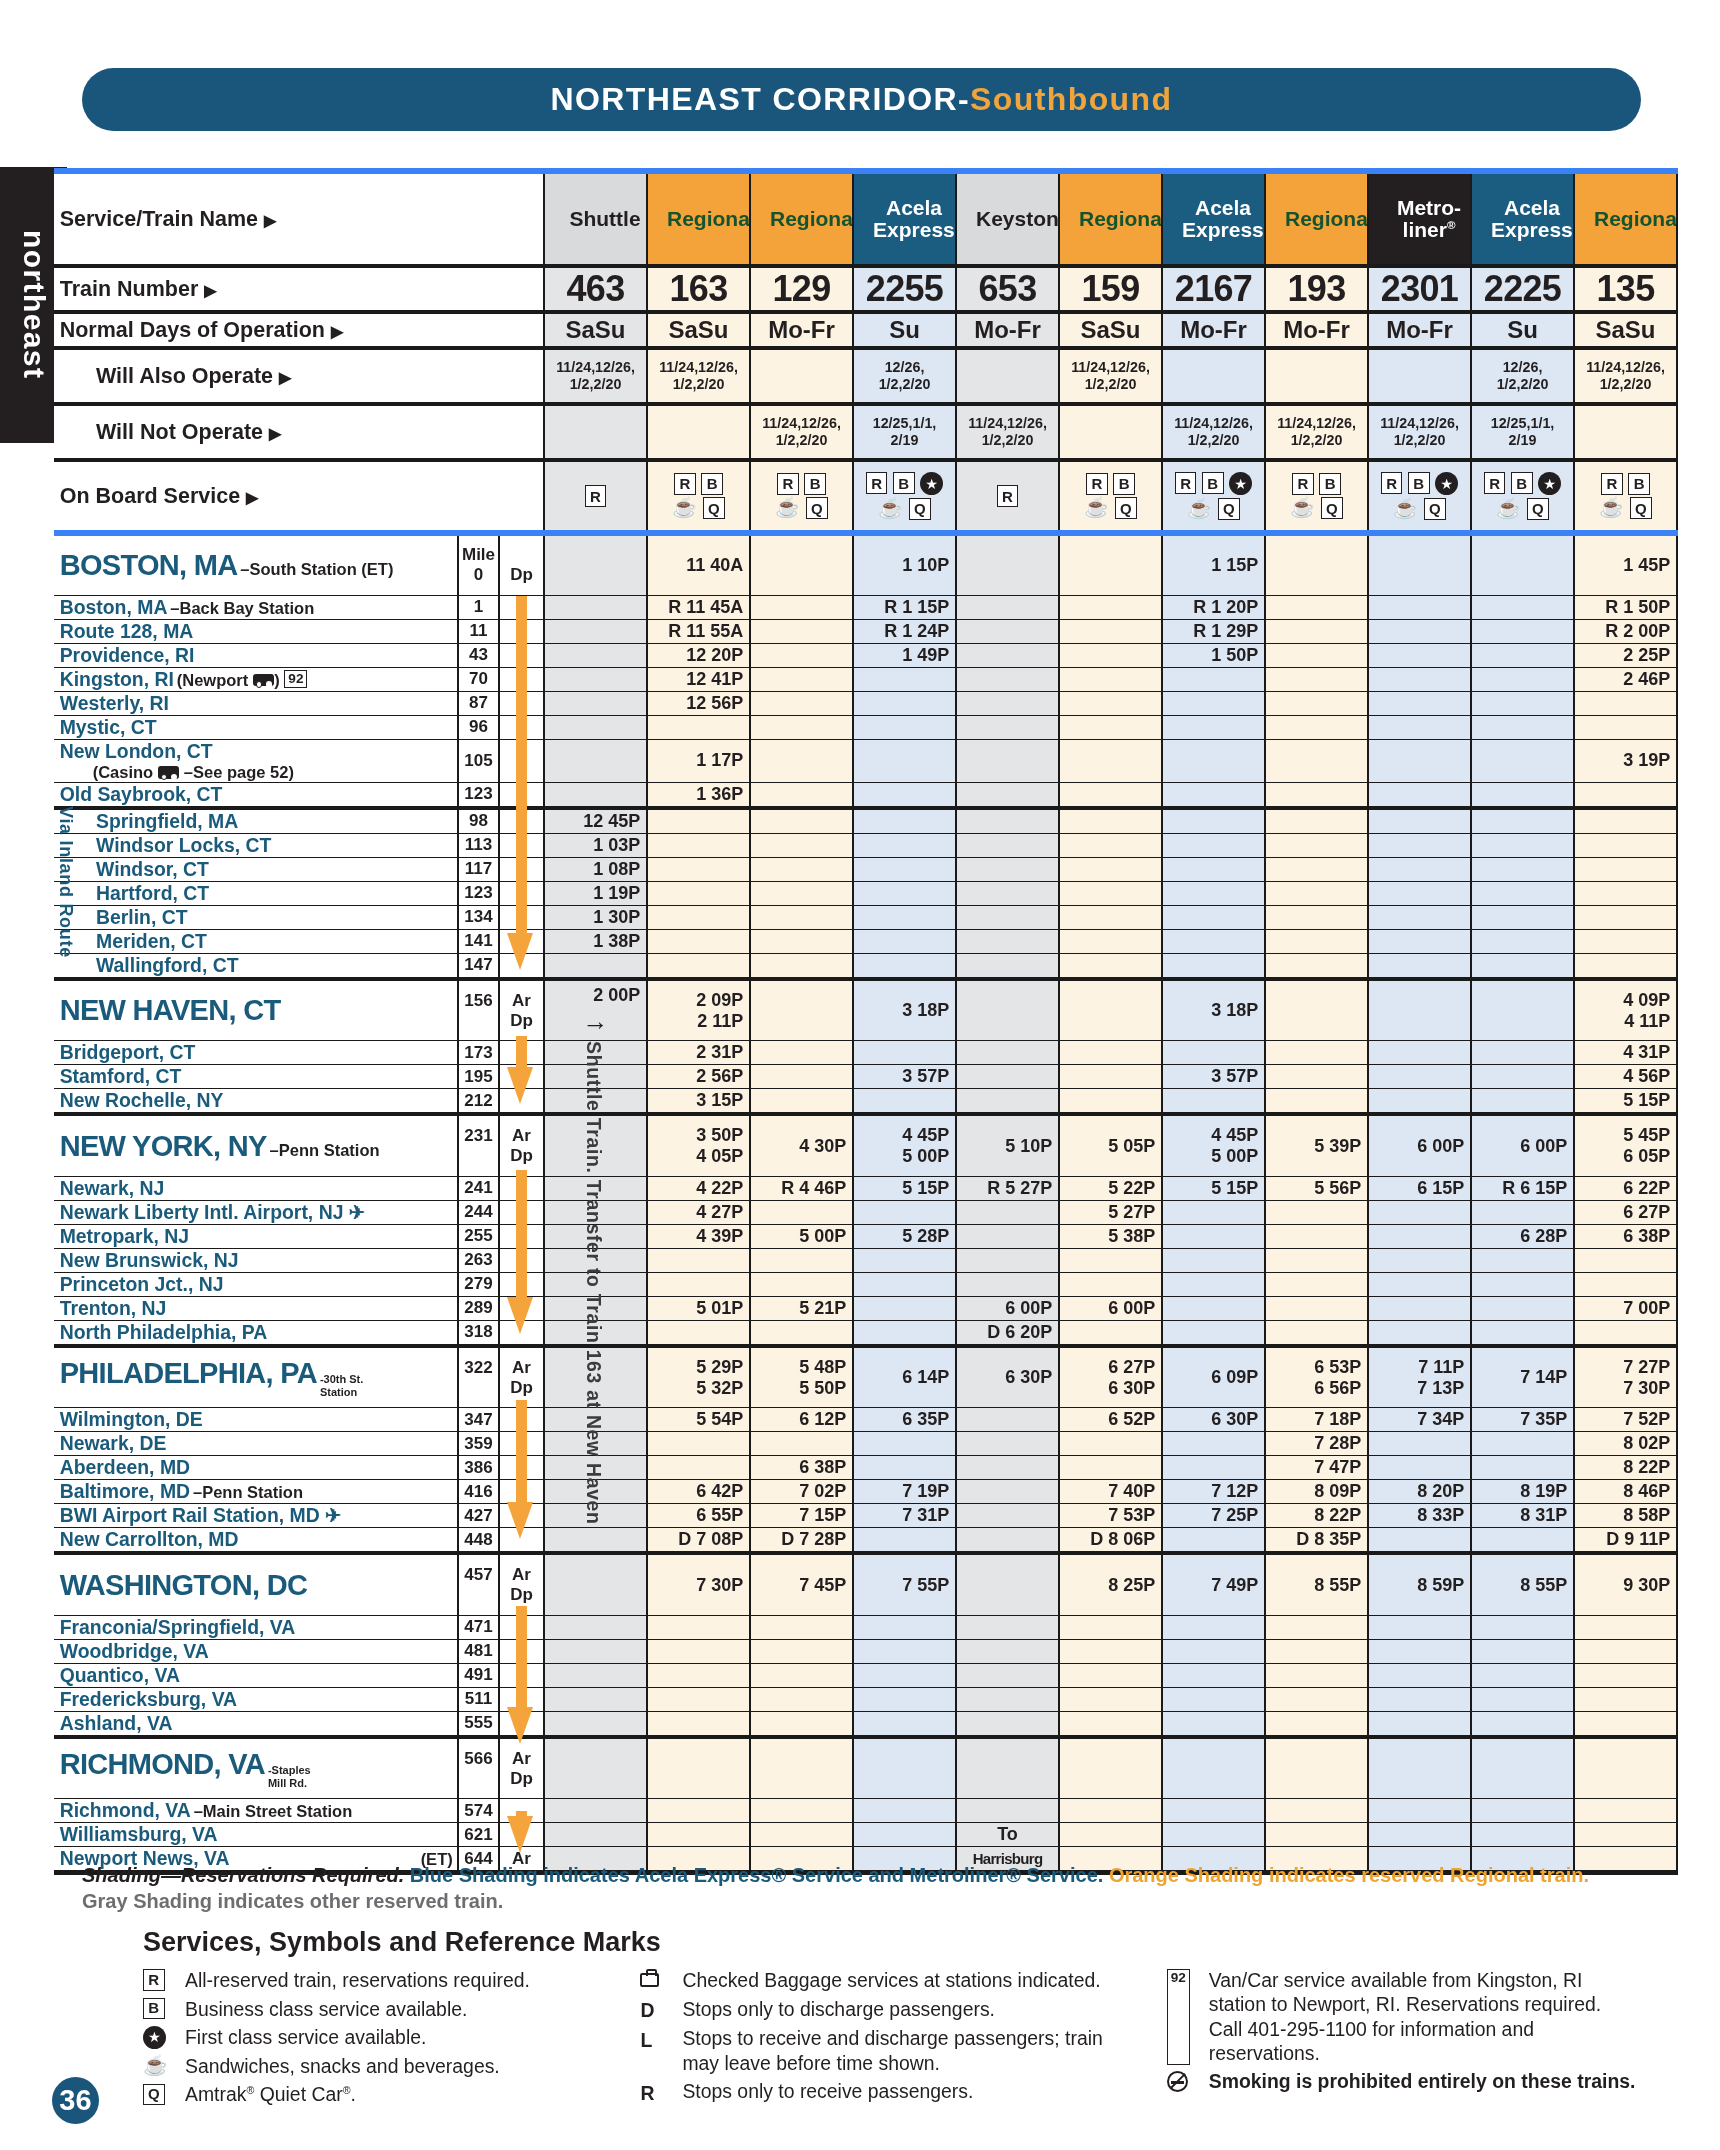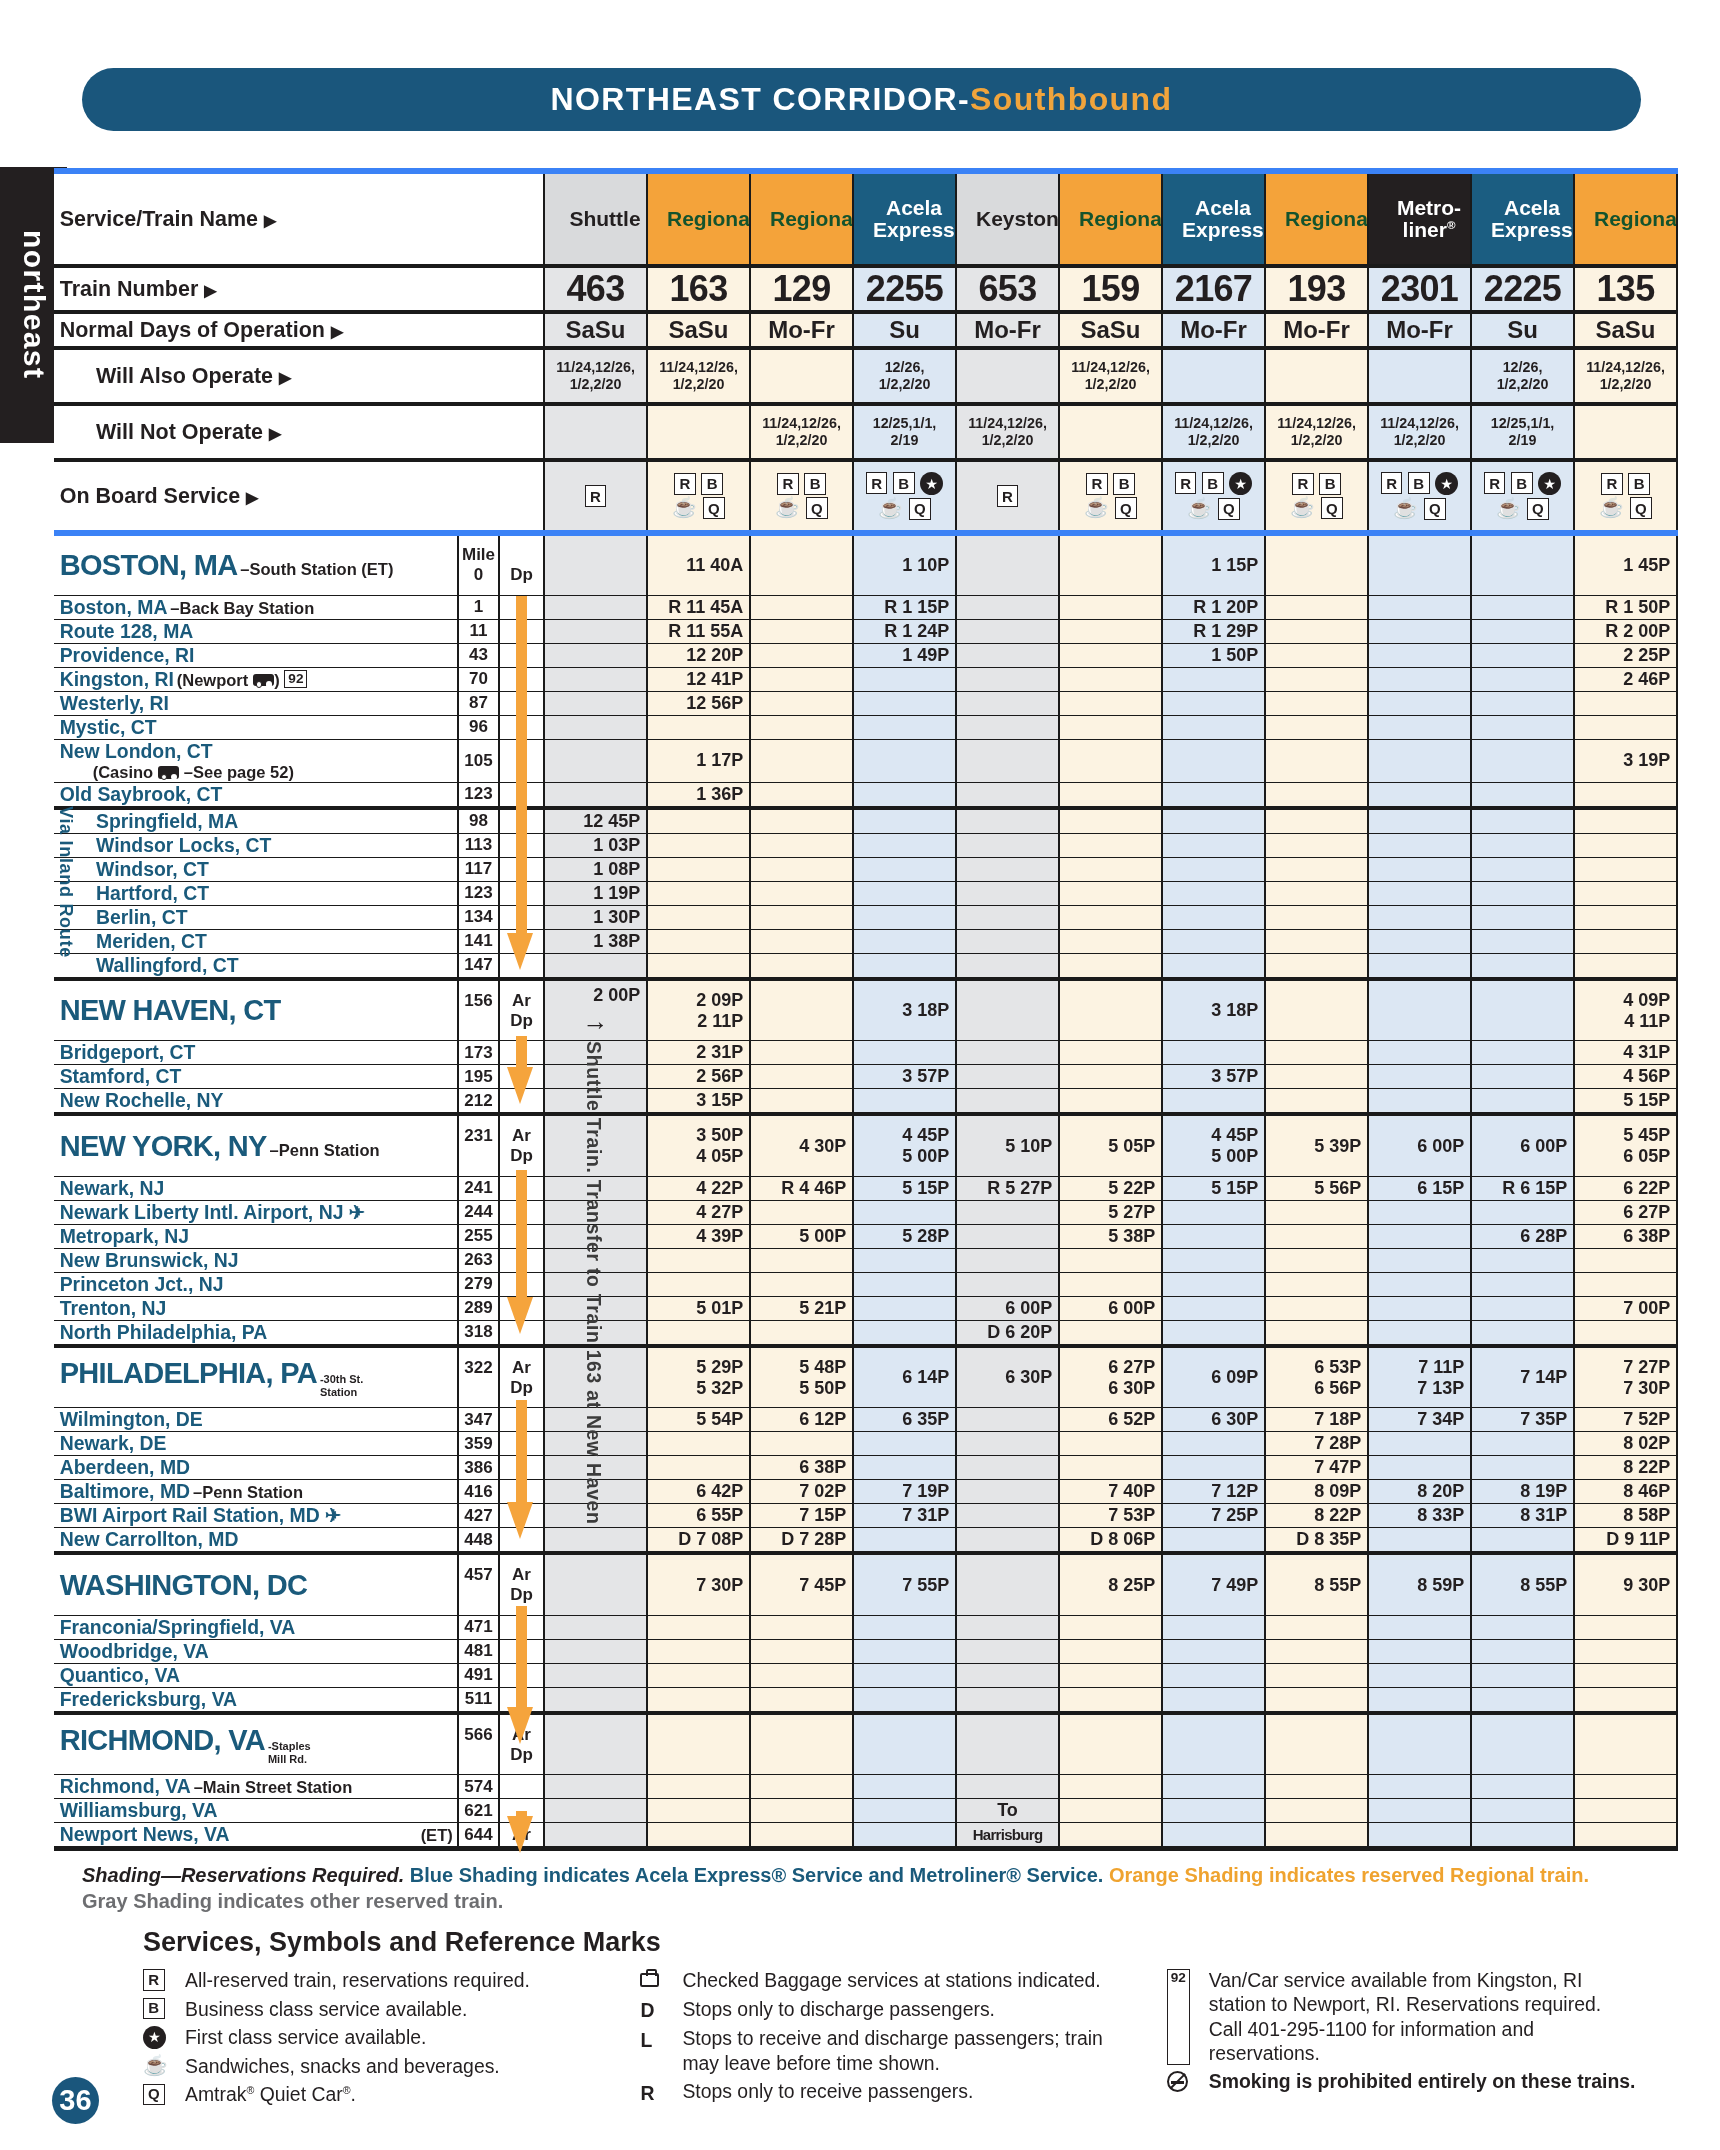--- a/index.html
+++ b/index.html
@@ -1925,20 +1925,40 @@
             <td class="tcell cp"></td>
             <td class="tcell cb"></td>
             <td class="tcell cg"></td>
             <td class="tcell cp"></td>
             <td class="tcell cb"></td>
             <td class="tcell cp"></td>
             <td class="tcell cb"></td>
             <td class="tcell cb"></td>
             <td class="tcell cp"></td>
           </tr>
+          <tr class="h-n">
+            <td class="labcell">
+              <span class="lab-flex">
+                <span class="sname">Ashland, VA</span>
+              </span>
+            </td>
+            <td class="milecell">555</td>
+            <td class="ardpcell"></td>
+            <td class="tcell cg"></td>
+            <td class="tcell cp"></td>
+            <td class="tcell cp"></td>
+            <td class="tcell cb"></td>
+            <td class="tcell cg"></td>
+            <td class="tcell cp"></td>
+            <td class="tcell cb"></td>
+            <td class="tcell cp"></td>
+            <td class="tcell cb"></td>
+            <td class="tcell cb"></td>
+            <td class="tcell cp"></td>
+          </tr>
           <tr class="h-M section">
             <td class="labcell">
               <span class="lab-flex">
                 <span class="bigname">RICHMOND, VA</span>
                 <span class="suf2">-Staples<br>Mill Rd.</span>
               </span>
             </td>
             <td class="milecell">
               <div class="two">
                 <span>566</span>

